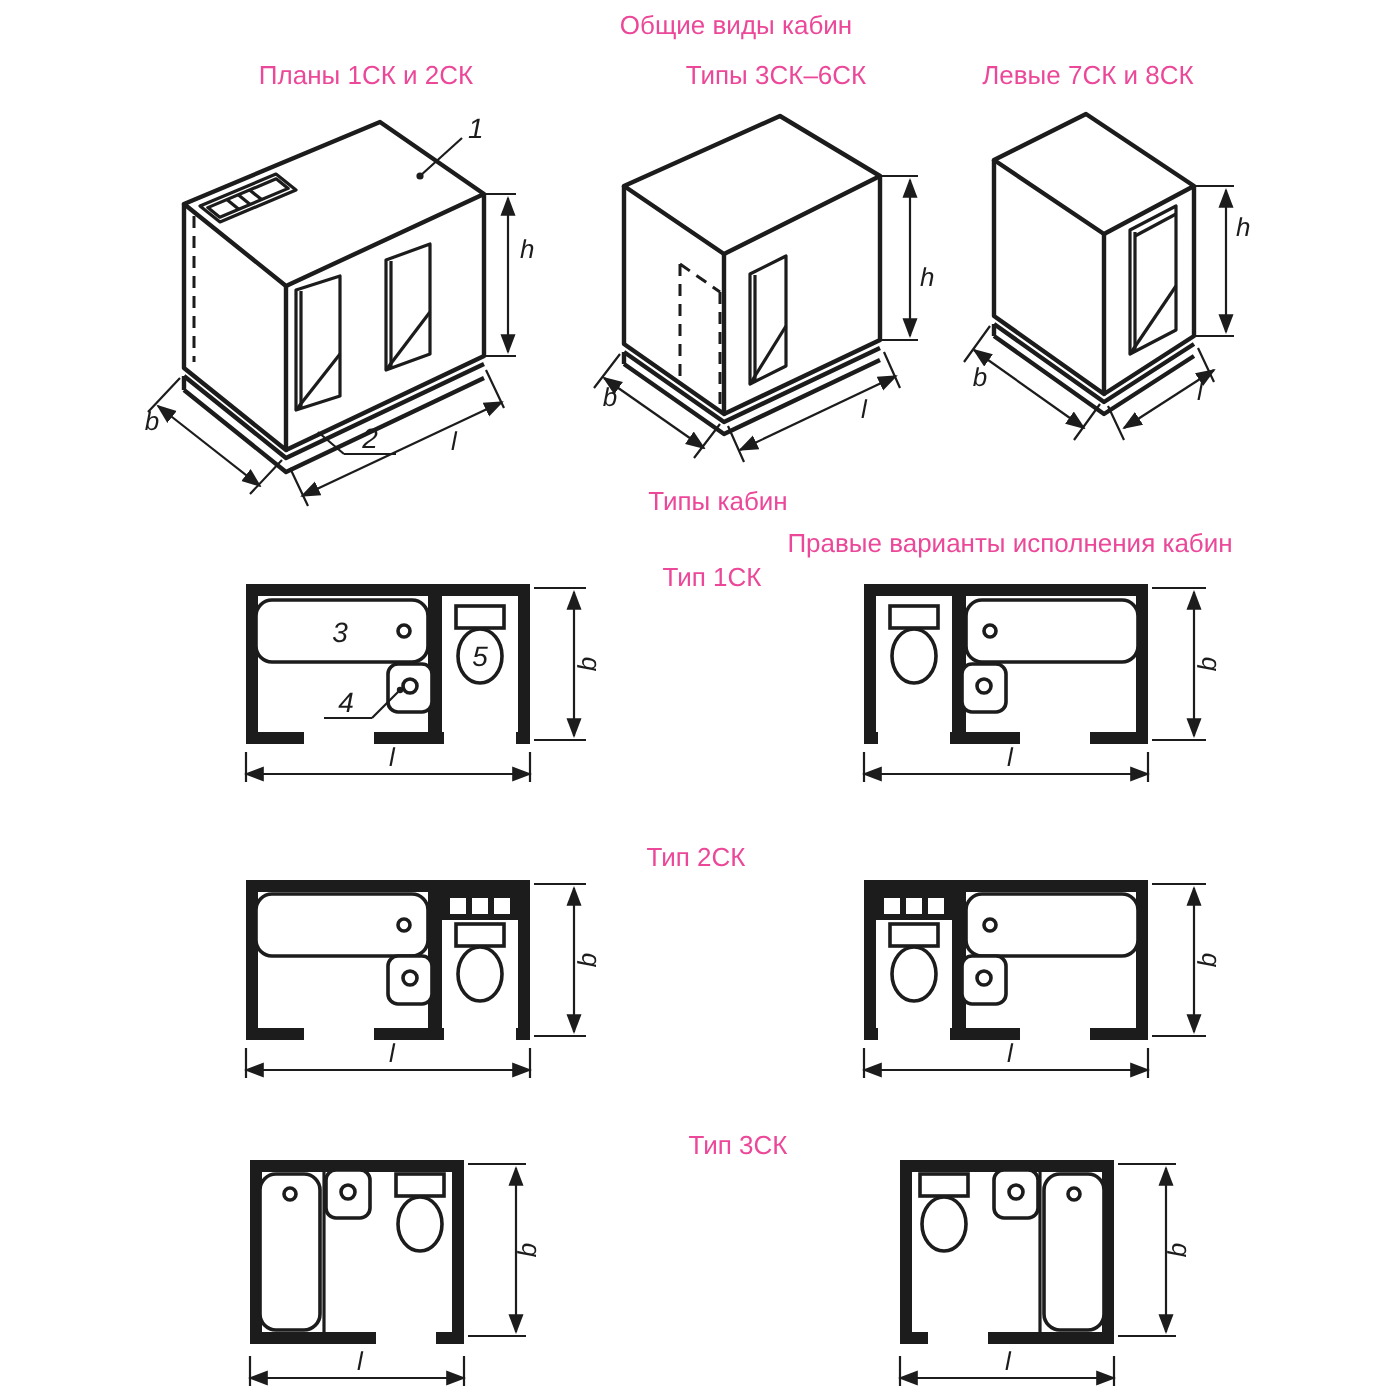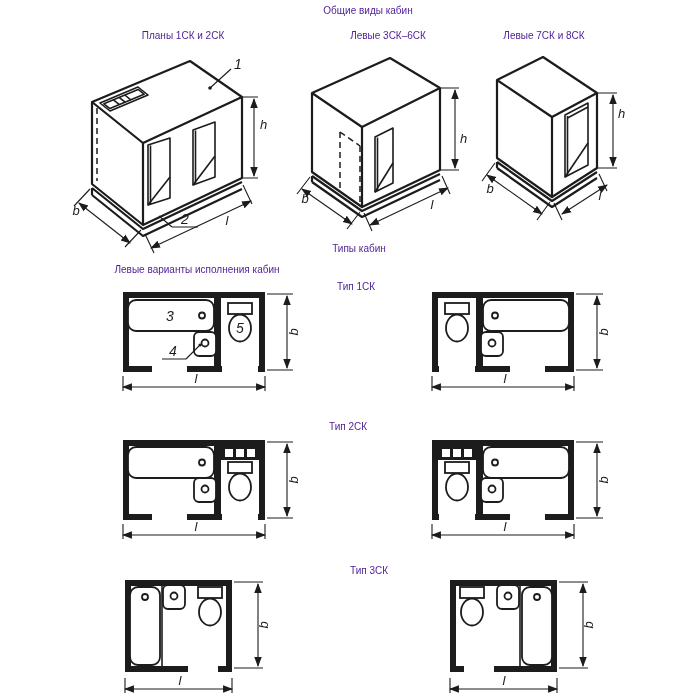--- a/index.html
+++ b/index.html
@@ -1,19 +1,19 @@
 <!DOCTYPE html>
 <html><head>
 <meta charset="utf-8">
 <style>
   html,body { margin:0; padding:0; background:#ffffff; }
   .canvas { position:relative; width:700px; height:700px; background:#ffffff; overflow:hidden;
             font-family:"Liberation Sans",sans-serif; color:#1c1c1c; }
   .abs { position:absolute; }
-  .cap { position:absolute; transform:translateX(-50%); font-size:10px; white-space:nowrap; color:#4c1d95; }
+  .cap { position:absolute; transform:translateX(-50%); font-size:13px; white-space:nowrap; color:#ec4899; }
   svg text { font-family:"Liberation Sans",sans-serif; fill:#1c1c1c; }
   .t-dim  { font-size:13px; font-style:italic; }
   .t-call { font-size:14px; font-style:italic; }
   .ln   { fill:none; stroke:#1c1c1c; stroke-width:2.2; stroke-linejoin:round; }
   .md   { fill:none; stroke:#1c1c1c; stroke-width:1.6; stroke-linejoin:round; }
   .fix rect, .fix ellipse, .fix circle { fill:#ffffff; stroke:#1c1c1c; stroke-width:1.8; }
   .wall rect { fill:#1c1c1c; stroke:none; }
   .vent-cell { fill:#ffffff; stroke:none; }
   .dim  { fill:none; stroke:#1c1c1c; stroke-width:1.1; }
   .dash { fill:none; stroke:#1c1c1c; stroke-width:1.5; stroke-dasharray:6 4; }
@@ -94,25 +94,25 @@
         <line class="md" x1="52" y1="10" x2="52" y2="90"></line>
         <use href="#tub-v-sym" x="20" y="11"></use>
         <use href="#basin-sym" x="53" y="9"></use>
         <use href="#toilet-sym" x="88" y="11"></use>
       </g>
     </defs>
   </svg>
 
   <div class="cap" style="left:368px; top:5px">Общие виды кабин</div>
   <div class="cap" style="left:183px; top:30px">Планы 1СК и 2СК</div>
-  <div class="cap" style="left:388px; top:30px">Левые 3СК–6СК</div>
+  <div class="cap" style="left:388px; top:30px">Типы 3СК–6СК</div>
   <div class="cap" style="left:544px; top:30px">Левые 7СК и 8СК</div>
 
   <div class="cap" style="left:359px; top:243px">Типы кабин</div>
-  <div class="cap" style="left:197px; top:264px">Левые варианты исполнения кабин</div>
+  <div class="cap" style="left:505px; top:264px">Правые варианты исполнения кабин</div>
   <div class="cap" style="left:356px; top:281px">Тип 1СК</div>
   <div class="cap" style="left:348px; top:421px">Тип 2СК</div>
   <div class="cap" style="left:369px; top:565px">Тип 3СК</div>
 
   <svg class="abs" style="left:55px; top:55px" width="230" height="200" viewBox="0 0 230 200">
     <g class="ln">
       <path d="M37,47 L135,6 L187,42 L88,88 Z"></path>
       <path d="M37,47 L37,129 L88,170 L88,88"></path>
       <path d="M187,42 L187,123 L88,170"></path>
       <path d="M37,133 L88,174 L187,127"></path>

